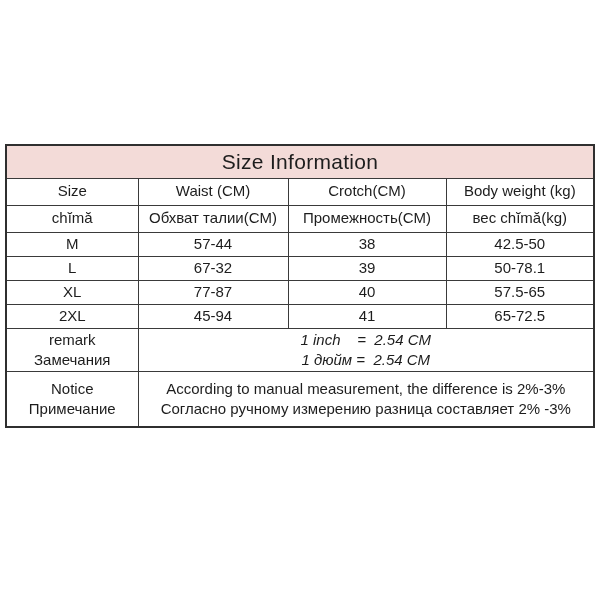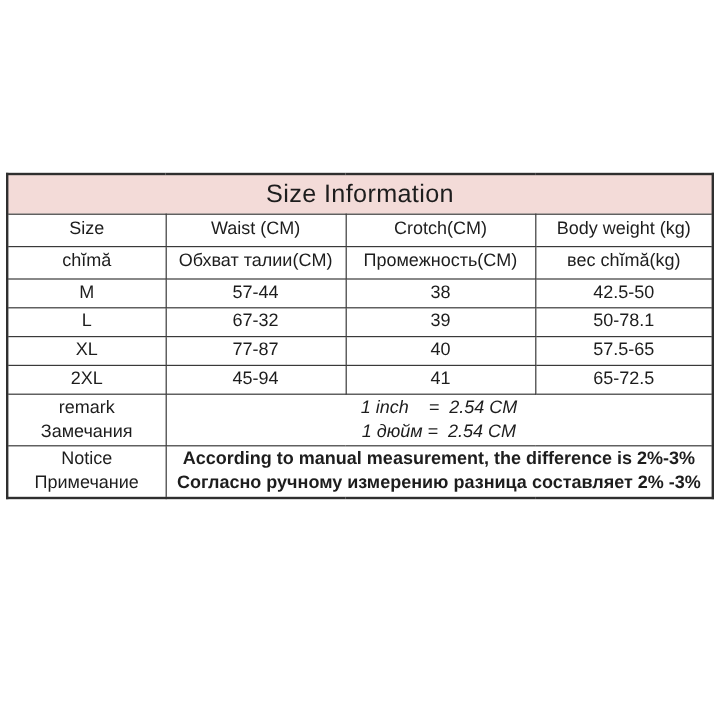--- a/index.html
+++ b/index.html
@@ -35,24 +35,24 @@
   table.size-table { border: 2px solid var(--outer-border-color, #2f2f2f); }
   tr.title-row td {
     background: var(--title-bg, #f3dbd8);
     height: 33px;
     font-size: 21px;
     letter-spacing: 0.3px;
   }
   tr.head-row td { height: 27px; }
   tr.data-row td { height: 24px; }
   tr.remark-row td { height: 43px; }
-  tr.notice-row td { height: 44px; }
+  tr.notice-row td { height: 56px; }
   .pre { white-space: pre; font-style: italic; }
   .two-line div { line-height: 20px; }
-  tr.notice-row .val div { font-size: 15px; font-weight: bold; }
+  tr.notice-row .val div { font-size: 15px; }
 </style>
 </head>
 <body>
 
 <div class="canvas">
   <table class="size-table">
     <colgroup>
       <col style="width:132px">
       <col style="width:150px">
       <col style="width:158px">

